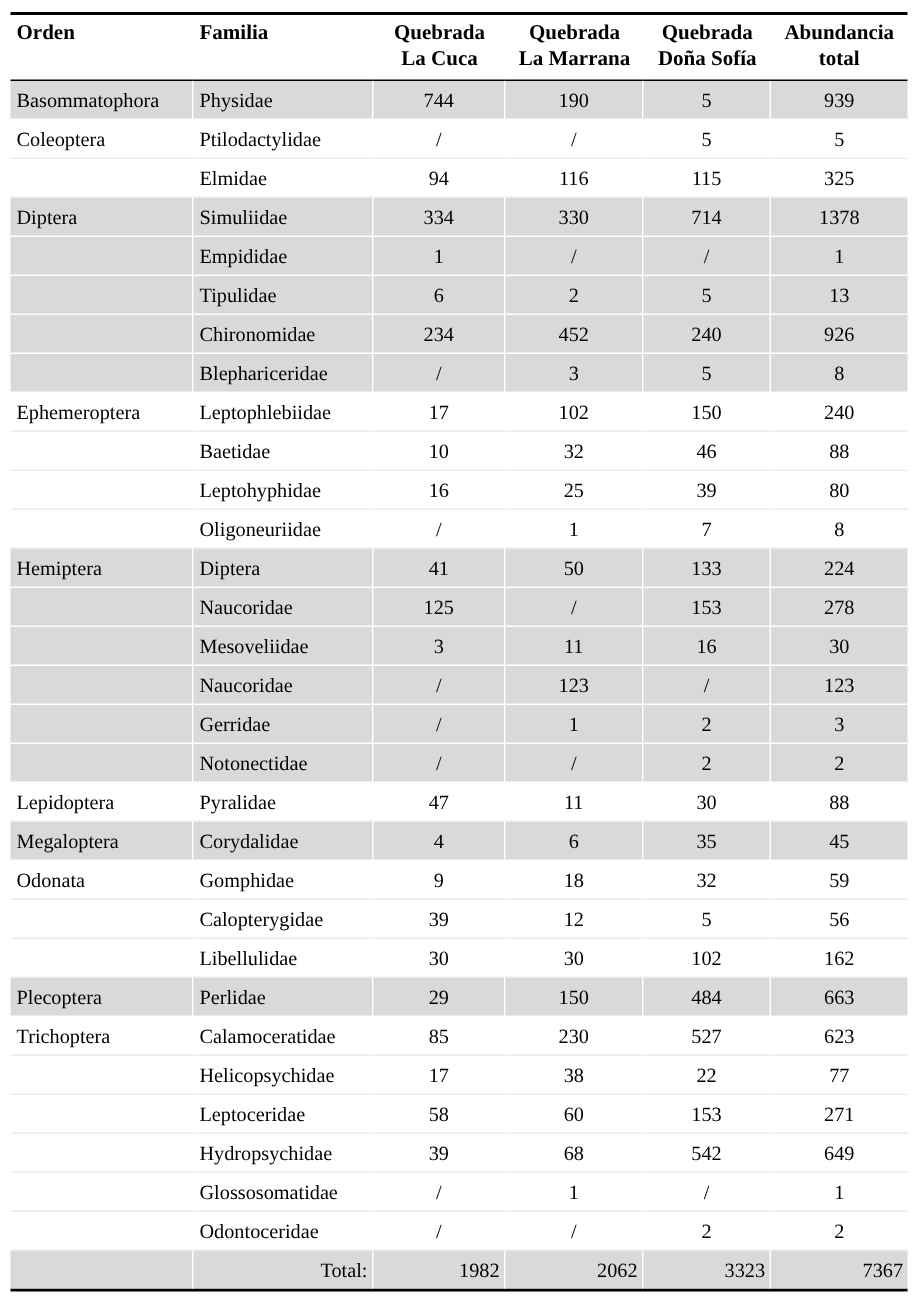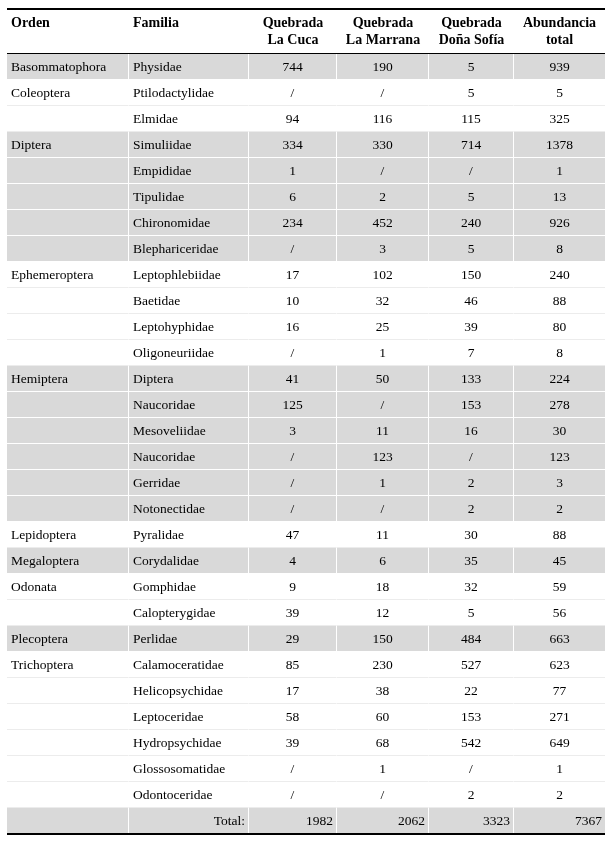--- a/index.html
+++ b/index.html
@@ -283,20 +283,28 @@
           <td>59</td>
         </tr>
         <tr>
           <td class="left"></td>
           <td class="left">Calopterygidae</td>
           <td>39</td>
           <td>12</td>
           <td>5</td>
           <td>56</td>
         </tr>
+        <tr>
+          <td class="left"></td>
+          <td class="left">Libellulidae</td>
+          <td>30</td>
+          <td>30</td>
+          <td>102</td>
+          <td>162</td>
+        </tr>
         <tr class="shaded">
           <td class="left">Plecoptera</td>
           <td class="left">Perlidae</td>
           <td>29</td>
           <td>150</td>
           <td>484</td>
           <td>663</td>
         </tr>
         <tr>
           <td class="left">Trichoptera</td>

